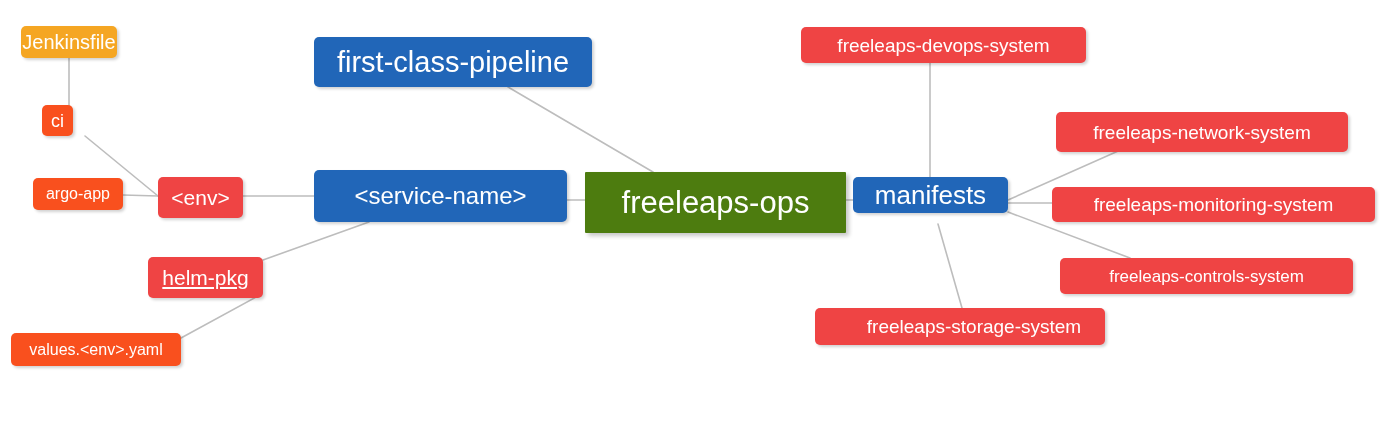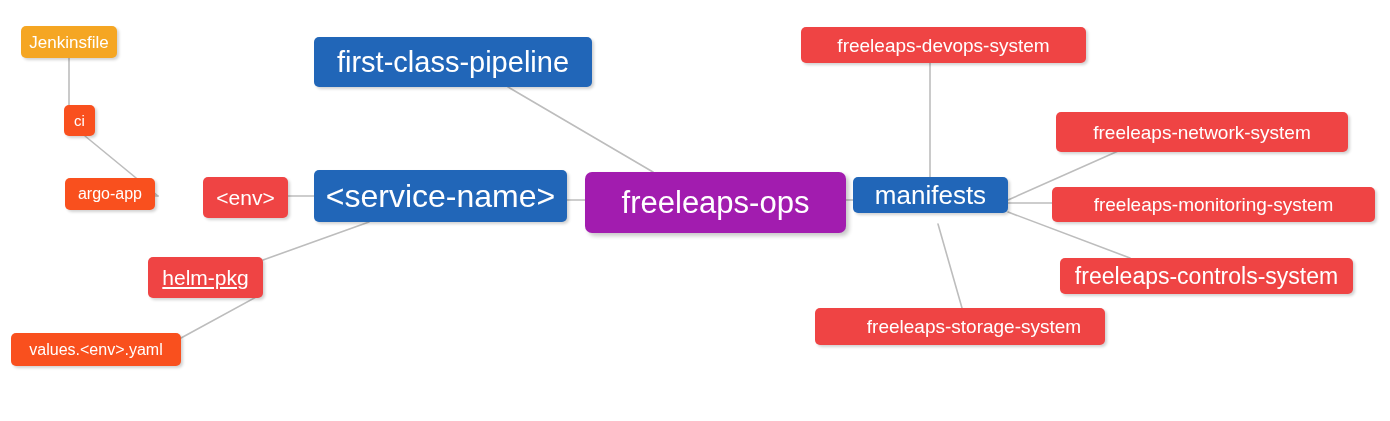--- a/index.html
+++ b/index.html
@@ -32,22 +32,22 @@
     justify-content: center;
     box-sizing: border-box;
     border-radius: 5px;
     color: #ffffff;
     white-space: nowrap;
     line-height: 1;
     box-shadow: 2px 2px 3px rgba(0,0,0,0.18);
     letter-spacing: 0px;
   }
   .node-root {
-    background: #a21caf;
-    border-radius: 7px;
+    background: #4d7c0f;
+    border-radius: 1px;
     box-shadow: 3px 3px 4px rgba(0,0,0,0.22);
   }
   .node-blue { background: #2166b8; }
   .node-green { background: #ef4444; }
   .node-orange { background: #f5a623; }
   .node-red { background: #f9501e; }
 </style>
 </head>
 <body>
 
@@ -62,29 +62,29 @@
       <line x1="567" y1="200" x2="585" y2="200" stroke="#bdbdbd" stroke-width="1.6" stroke-linecap="round"></line>
       <line x1="508" y1="87" x2="653" y2="172" stroke="#bdbdbd" stroke-width="1.6" stroke-linecap="round"></line>
       <line x1="846" y1="200" x2="853" y2="200" stroke="#bdbdbd" stroke-width="1.6" stroke-linecap="round"></line>
       <line x1="930" y1="177" x2="930" y2="63" stroke="#bdbdbd" stroke-width="1.6" stroke-linecap="round"></line>
       <line x1="1008" y1="200" x2="1125" y2="148" stroke="#bdbdbd" stroke-width="1.6" stroke-linecap="round"></line>
       <line x1="1008" y1="203" x2="1052" y2="203" stroke="#bdbdbd" stroke-width="1.6" stroke-linecap="round"></line>
       <line x1="1008" y1="212" x2="1130" y2="258" stroke="#bdbdbd" stroke-width="1.6" stroke-linecap="round"></line>
       <line x1="938" y1="224" x2="962" y2="308" stroke="#bdbdbd" stroke-width="1.6" stroke-linecap="round"></line>
     </svg>
   <div id="node-layer">
-      <div class="node node-orange" style="left: 21px; top: 26px; width: 96px; height: 32px; font-size: 17px;">Jenkinsfile</div>
-      <div class="node node-red" style="left: 64px; top: 105px; width: 31px; height: 31px; font-size: 15px;">ci</div>
-      <div class="node node-red" style="left: 33px; top: 178px; width: 90px; height: 32px; font-size: 16px; margin-left: 32px;">argo-app</div>
-      <div class="node node-green" style="left: 158px; top: 177px; width: 85px; height: 41px; font-size: 21px; margin-left: 45px;">&lt;env&gt;</div>
+      <div class="node node-orange" style="left: 21px; top: 26px; width: 96px; height: 32px; font-size: 20px;">Jenkinsfile</div>
+      <div class="node node-red" style="left: 42px; top: 105px; width: 31px; height: 31px; font-size: 18px;">ci</div>
+      <div class="node node-red" style="left: 33px; top: 178px; width: 90px; height: 32px; font-size: 16px;">argo-app</div>
+      <div class="node node-green" style="left: 158px; top: 177px; width: 85px; height: 41px; font-size: 21px;">&lt;env&gt;</div>
       <div class="node node-green" style="left: 148px; top: 257px; width: 115px; height: 41px; font-size: 21px; text-decoration: underline;">helm-pkg</div>
       <div class="node node-red" style="left: 11px; top: 333px; width: 170px; height: 33px; font-size: 16px;">values.&lt;env&gt;.yaml</div>
       <div class="node node-blue" style="left: 314px; top: 37px; width: 278px; height: 50px; font-size: 29px;">first-class-pipeline</div>
-      <div class="node node-blue" style="left: 314px; top: 170px; width: 253px; height: 52px; font-size: 32px;">&lt;service-name&gt;</div>
+      <div class="node node-blue" style="left: 314px; top: 170px; width: 253px; height: 52px; font-size: 24px;">&lt;service-name&gt;</div>
       <div class="node node-root" style="left: 585px; top: 172px; width: 261px; height: 61px; font-size: 31px;">freeleaps-ops</div>
       <div class="node node-blue" style="left: 853px; top: 177px; width: 155px; height: 36px; font-size: 26px;">manifests</div>
       <div class="node node-green" style="left: 801px; top: 27px; width: 285px; height: 36px; font-size: 19px;">freeleaps-devops-system</div>
       <div class="node node-green" style="left: 1056px; top: 112px; width: 292px; height: 40px; font-size: 19px;">freeleaps-network-system</div>
       <div class="node node-green" style="left: 1052px; top: 187px; width: 323px; height: 35px; font-size: 19px;">freeleaps-monitoring-system</div>
-      <div class="node node-green" style="left: 1060px; top: 258px; width: 293px; height: 36px; font-size: 23px;">freeleaps-controls-system</div>
+      <div class="node node-green" style="left: 1060px; top: 258px; width: 293px; height: 36px; font-size: 17px;">freeleaps-controls-system</div>
       <div class="node node-green" style="left: 815px; top: 308px; width: 290px; height: 37px; font-size: 19px; padding-left: 28px;">freeleaps-storage-system</div>
     </div>
 </div>
 
 </body></html>

